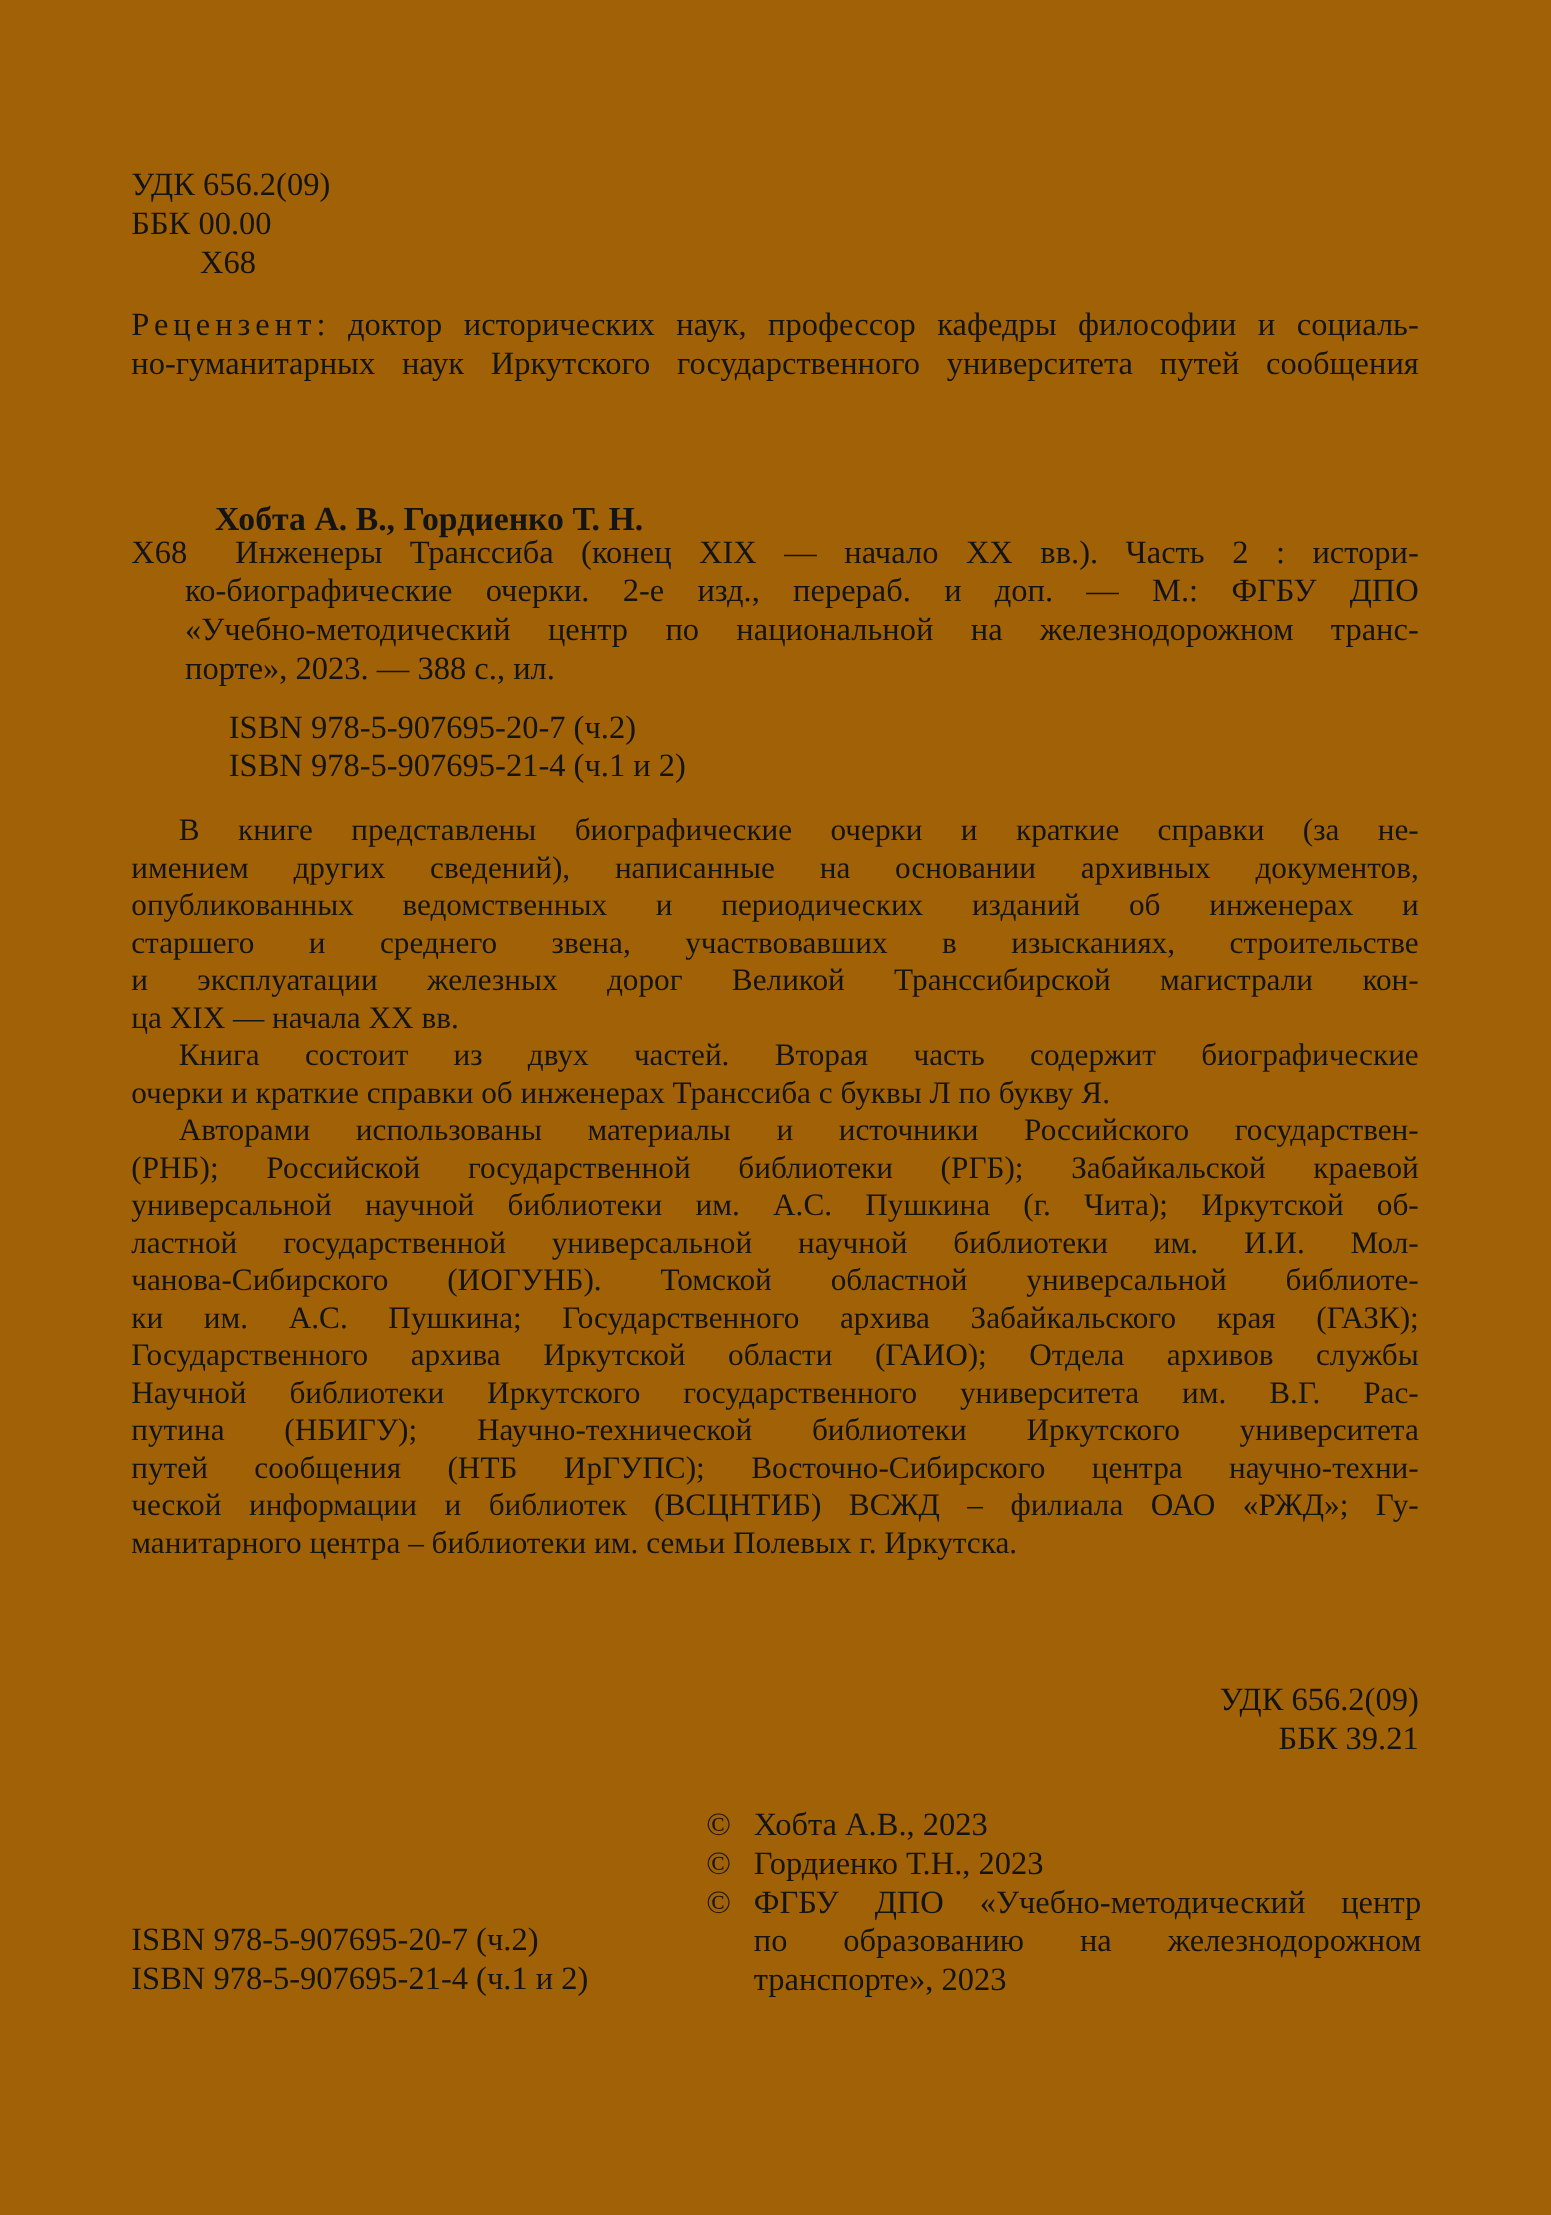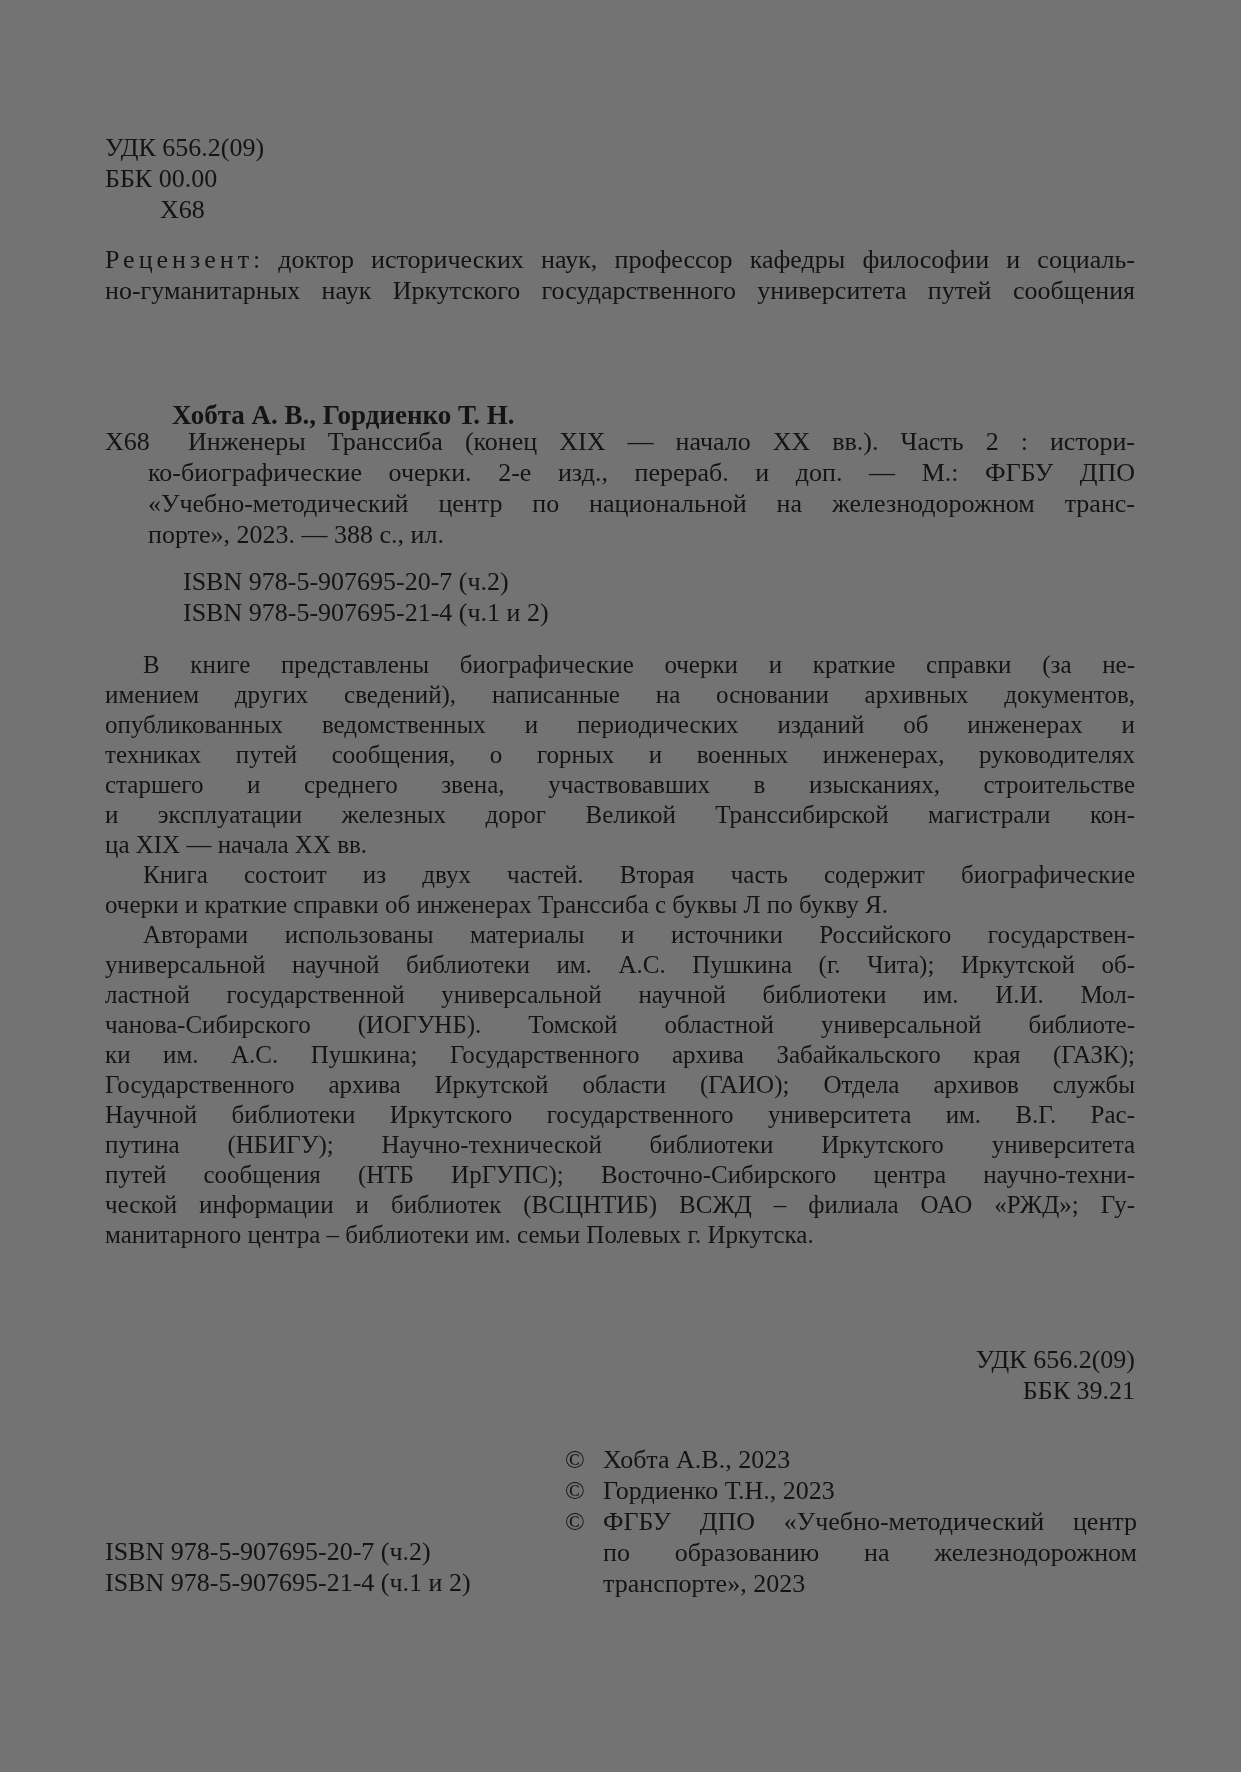--- a/index.html
+++ b/index.html
@@ -1,21 +1,21 @@
 <!DOCTYPE html>
 <html><head>
 <meta charset="utf-8">
 <style>
   html,body { margin:0; padding:0; background:#888; }
   .page {
     position: relative;
     width: 1241px;
     height: 1772px;
     margin: 0 auto;
-    background: #737373;
+    background: #a16207;
     font-family: "Liberation Serif", "DejaVu Serif", serif;
     color: #141414;
     overflow: hidden;
   }
   .abs { position: absolute; }
   .line { line-height: 31px; font-size: 26px; white-space: normal; }
   
   .jlines .line { text-align: justify; text-align-last: justify; }
   .jlines .line.last { text-align-last: left; }
 
@@ -85,31 +85,31 @@
   <div class="abs isbn-top">
       <div class="line first">ISBN 978-5-907695-20-7 (ч.2)</div>
       <div class="line last">ISBN 978-5-907695-21-4 (ч.1 и 2)</div>
     </div>
 
   <div class="abs annotation">
     <div class="para jlines">
         <div class="line first">В книге представлены биографические очерки и краткие справки (за не-</div>
         <div class="line">имением других сведений), написанные на основании архивных документов,</div>
         <div class="line">опубликованных ведомственных и периодических изданий об инженерах и</div>
-        <div class="line">техниках путей сообщения, о горных и военных инженерах, руководителях</div>
         <div class="line">старшего и среднего звена, участвовавших в изысканиях, строительстве</div>
         <div class="line">и эксплуатации железных дорог Великой Транссибирской магистрали кон-</div>
         <div class="line last">ца XIX — начала XX вв.</div>
       </div>
     <div class="para jlines">
         <div class="line first">Книга состоит из двух частей. Вторая часть содержит биографические</div>
         <div class="line last">очерки и краткие справки об инженерах Транссиба с буквы Л по букву Я.</div>
       </div>
     <div class="para jlines">
         <div class="line first">Авторами использованы материалы и источники Российского государствен-</div>
+        <div class="line">(РНБ); Российской государственной библиотеки (РГБ); Забайкальской краевой</div>
         <div class="line">универсальной научной библиотеки им. А.С. Пушкина (г. Чита); Иркутской об-</div>
         <div class="line">ластной государственной универсальной научной библиотеки им. И.И. Мол-</div>
         <div class="line">чанова-Сибирского (ИОГУНБ). Томской областной универсальной библиоте-</div>
         <div class="line">ки им. А.С. Пушкина; Государственного архива Забайкальского края (ГАЗК);</div>
         <div class="line">Государственного архива Иркутской области (ГАИО); Отдела архивов службы</div>
         <div class="line">Научной библиотеки Иркутского государственного университета им. В.Г. Рас-</div>
         <div class="line">путина (НБИГУ); Научно-технической библиотеки Иркутского университета</div>
         <div class="line">путей сообщения (НТБ ИрГУПС); Восточно-Сибирского центра научно-техни-</div>
         <div class="line">ческой информации и библиотек (ВСЦНТИБ) ВСЖД – филиала ОАО «РЖД»; Гу-</div>
         <div class="line last">манитарного центра – библиотеки им. семьи Полевых г. Иркутска.</div>

